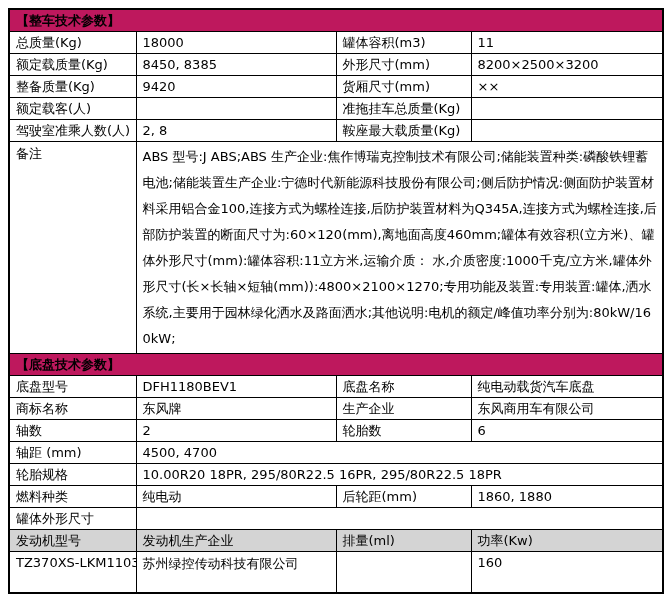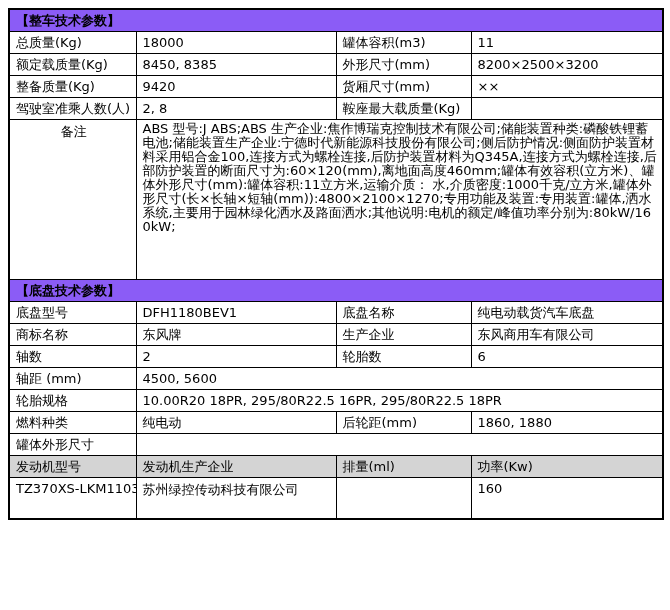--- a/index.html
+++ b/index.html
@@ -13,25 +13,25 @@
     margin:8px;width:654px;border:2px solid #000000;
   }
   td{
     border:1px solid #000000;
     padding:1px 4px 1px 6px;
     height:19px;
     overflow:hidden;
     white-space:nowrap;
     vertical-align:middle;
   }
-  td.sec{background:#8b5cf6;font-weight:bold;}
+  td.sec{background:#be185d;font-weight:bold;}
   td.gray{background:#d4d4d4;}
-  td.top{vertical-align:top;padding-top:3px;text-align:center;}
+  td.top{vertical-align:top;padding-top:3px;}
   td.remark-val{
-    white-space:normal;line-height:14px;vertical-align:top;
+    white-space:normal;line-height:26px;vertical-align:top;
     height:156px;padding-top:2px;word-break:break-all;
   }
   tr.tall td{height:36px;vertical-align:top;padding-top:3px;}
 </style>
 </head>
 <body>
 
 <table class="spec">
   <colgroup>
     <col style="width:127px">
@@ -56,20 +56,26 @@
       <td>外形尺寸(mm)</td>
       <td>8200×2500×3200</td>
     </tr>
     <tr>
       <td>整备质量(Kg)</td>
       <td>9420</td>
       <td>货厢尺寸(mm)</td>
       <td>××</td>
     </tr>
     <tr>
+      <td>额定载客(人)</td>
+      <td></td>
+      <td>准拖挂车总质量(Kg)</td>
+      <td></td>
+    </tr>
+    <tr>
       <td>驾驶室准乘人数(人)</td>
       <td>2, 8</td>
       <td>鞍座最大载质量(Kg)</td>
       <td></td>
     </tr>
 
     <tr>
       <td class="top">备注</td>
       <td class="remark-val" colspan="3">ABS 型号:J ABS;ABS 生产企业:焦作博瑞克控制技术有限公司;储能装置种类:磷酸铁锂蓄电池;储能装置生产企业:宁德时代新能源科技股份有限公司;侧后防护情况:侧面防护装置材料采用铝合金100,连接方式为螺栓连接,后防护装置材料为Q345A,连接方式为螺栓连接,后部防护装置的断面尺寸为:60×120(mm),离地面高度460mm;罐体有效容积(立方米)、罐体外形尺寸(mm):罐体容积:11立方米,运输介质： 水,介质密度:1000千克/立方米,罐体外形尺寸(长×长轴×短轴(mm)):4800×2100×1270;专用功能及装置:专用装置:罐体,洒水系统,主要用于园林绿化洒水及路面洒水;其他说明:电机的额定/峰值功率分别为:80kW/160kW;</td>
     </tr>
@@ -92,21 +98,21 @@
     </tr>
     <tr>
       <td>轴数</td>
       <td>2</td>
       <td>轮胎数</td>
       <td>6</td>
     </tr>
 
     <tr>
       <td>轴距  (mm)</td>
-      <td colspan="3">4500, 5600</td>
+      <td colspan="3">4500, 4700</td>
     </tr>
     <tr>
       <td>轮胎规格</td>
       <td colspan="3">10.00R20 18PR, 295/80R22.5 16PR, 295/80R22.5 18PR</td>
     </tr>
 
     <tr>
       <td>燃料种类</td>
       <td>纯电动</td>
       <td>后轮距(mm)</td>

